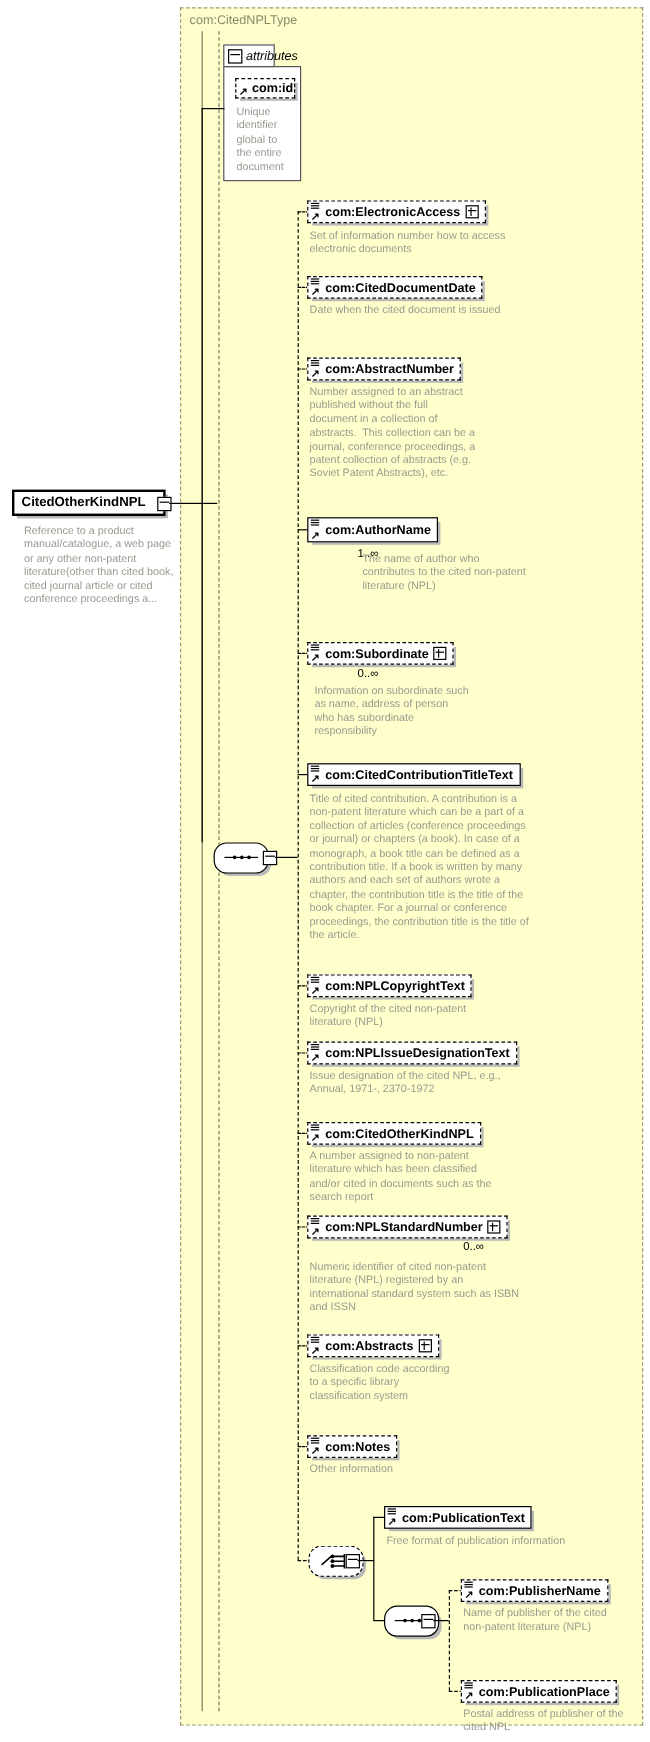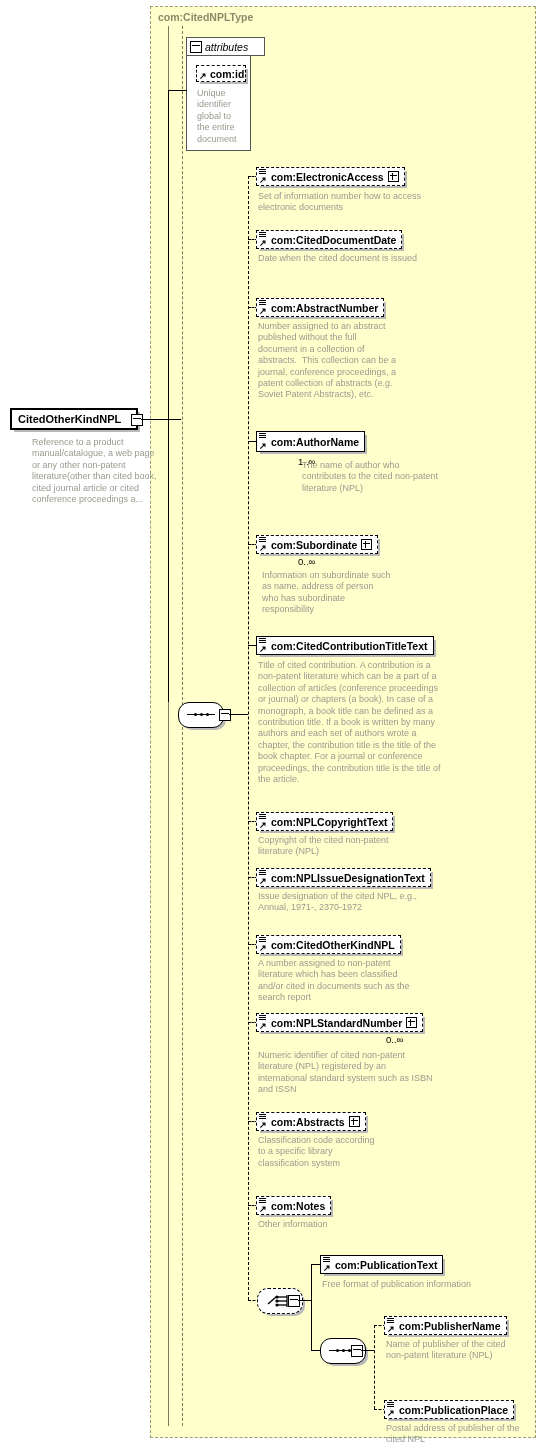--- a/index.html
+++ b/index.html
@@ -81,21 +81,21 @@
   
   .card{
     position:absolute;font-size:9.5px;color:#000;font-weight:normal;
     letter-spacing:0px;
   }
   
   .ctype{
     position:absolute;background:#ffffcc;border:1.4px dashed #9a9a7a;box-sizing:border-box;
   }
   .ctype-label{
-    position:absolute;font-size:10.5px;color:#8a8a6a;font-weight:bold;
+    position:absolute;font-size:10.5px;color:#8a8a6a;font-weight:normal;
   }
   
   .vbar-dash{position:absolute;border-left:1.4px dashed #7a7a5a;}
   .vbar-solid{position:absolute;border-left:1.2px solid #7a7a5a;}
 
   
   .attrbox{
     position:absolute;background:#ffffff;border:1.4px solid #555;box-sizing:border-box;
     border-top-right-radius:0;
   }
@@ -131,26 +131,26 @@
 <div class="ctype abs" style="left:150px;top:6px;width:386px;height:1432px;"></div>
 <div class="ctype-label" style="left:158px;top:11px;">com:CitedNPLType</div>
 
 <div class="vbar-solid" style="left:168px;top:26px;height:1400px;"></div>
 <div class="vbar-dash" style="left:182px;top:26px;height:1400px;"></div>
 
 <div class="nodebox" style="left:10px;top:408px;width:128px;height:22px;">
   <span>CitedOtherKindNPL</span>
 </div>
 <div class="minus" style="left:131px;top:414px;"></div>
-<div class="desc" style="left:20px;top:437px;width:128px;margin-left:12px;">Reference to a product manual/catalogue, a web page or any other non-patent literature(other than cited book, cited journal article or cited conference proceedings a...</div>
+<div class="desc" style="left:20px;top:437px;width:128px;">Reference to a product manual/catalogue, a web page or any other non-patent literature(other than cited book, cited journal article or cited conference proceedings a...</div>
 
 <div class="ln lnh" style="left:141px;top:419px;width:40px;"></div>
 
 <div class="attrbox" style="left:186px;top:55px;width:65px;height:96px;"></div>
-<div class="attrhdr" style="left:186px;top:37px;width:79px;height:19px;">
+<div class="attrhdr" style="left:186px;top:37px;width:43px;height:19px;">
   <span>attributes</span>
 </div>
 <div class="minus" style="left:190px;top:41px;"></div>
 
 <div class="attr" style="left:196px;top:65px;width:50px;">
   <span class="glyph-arrow">↗</span>
   <span>com:id</span>
 </div>
 <div class="desc" style="left:197px;top:88px;width:46px;">Unique identifier global to the entire document</div>
 

